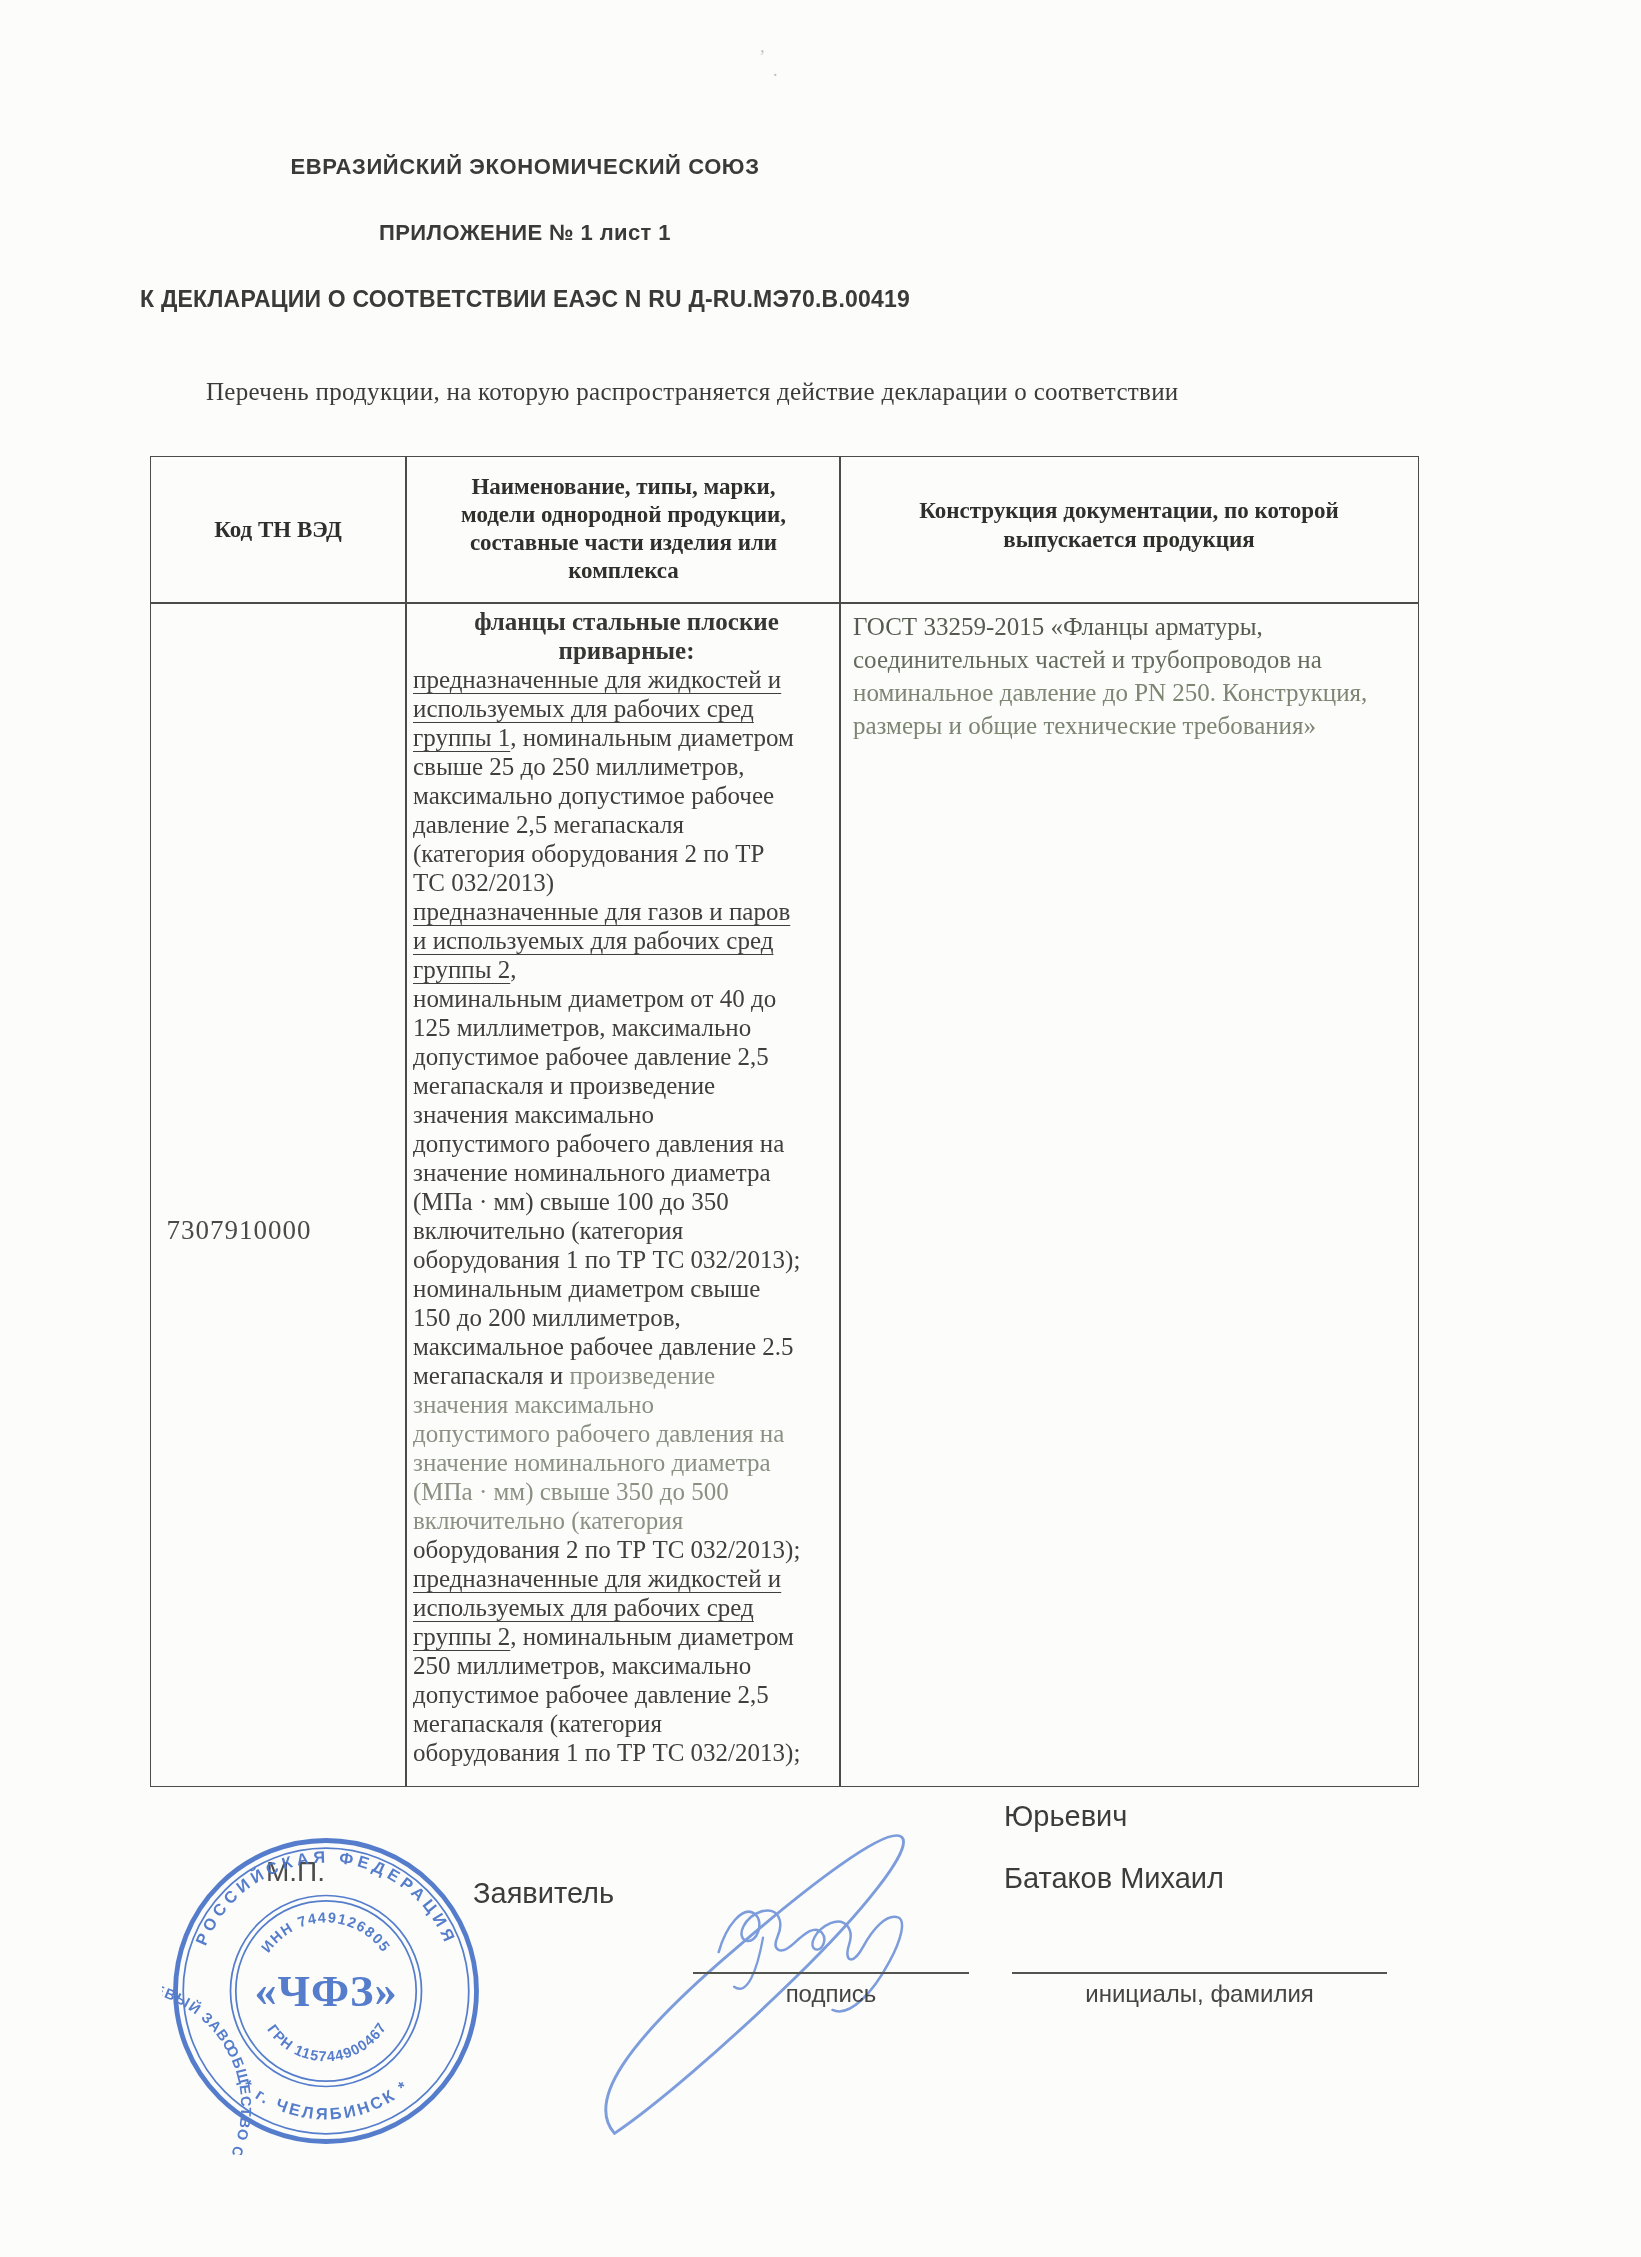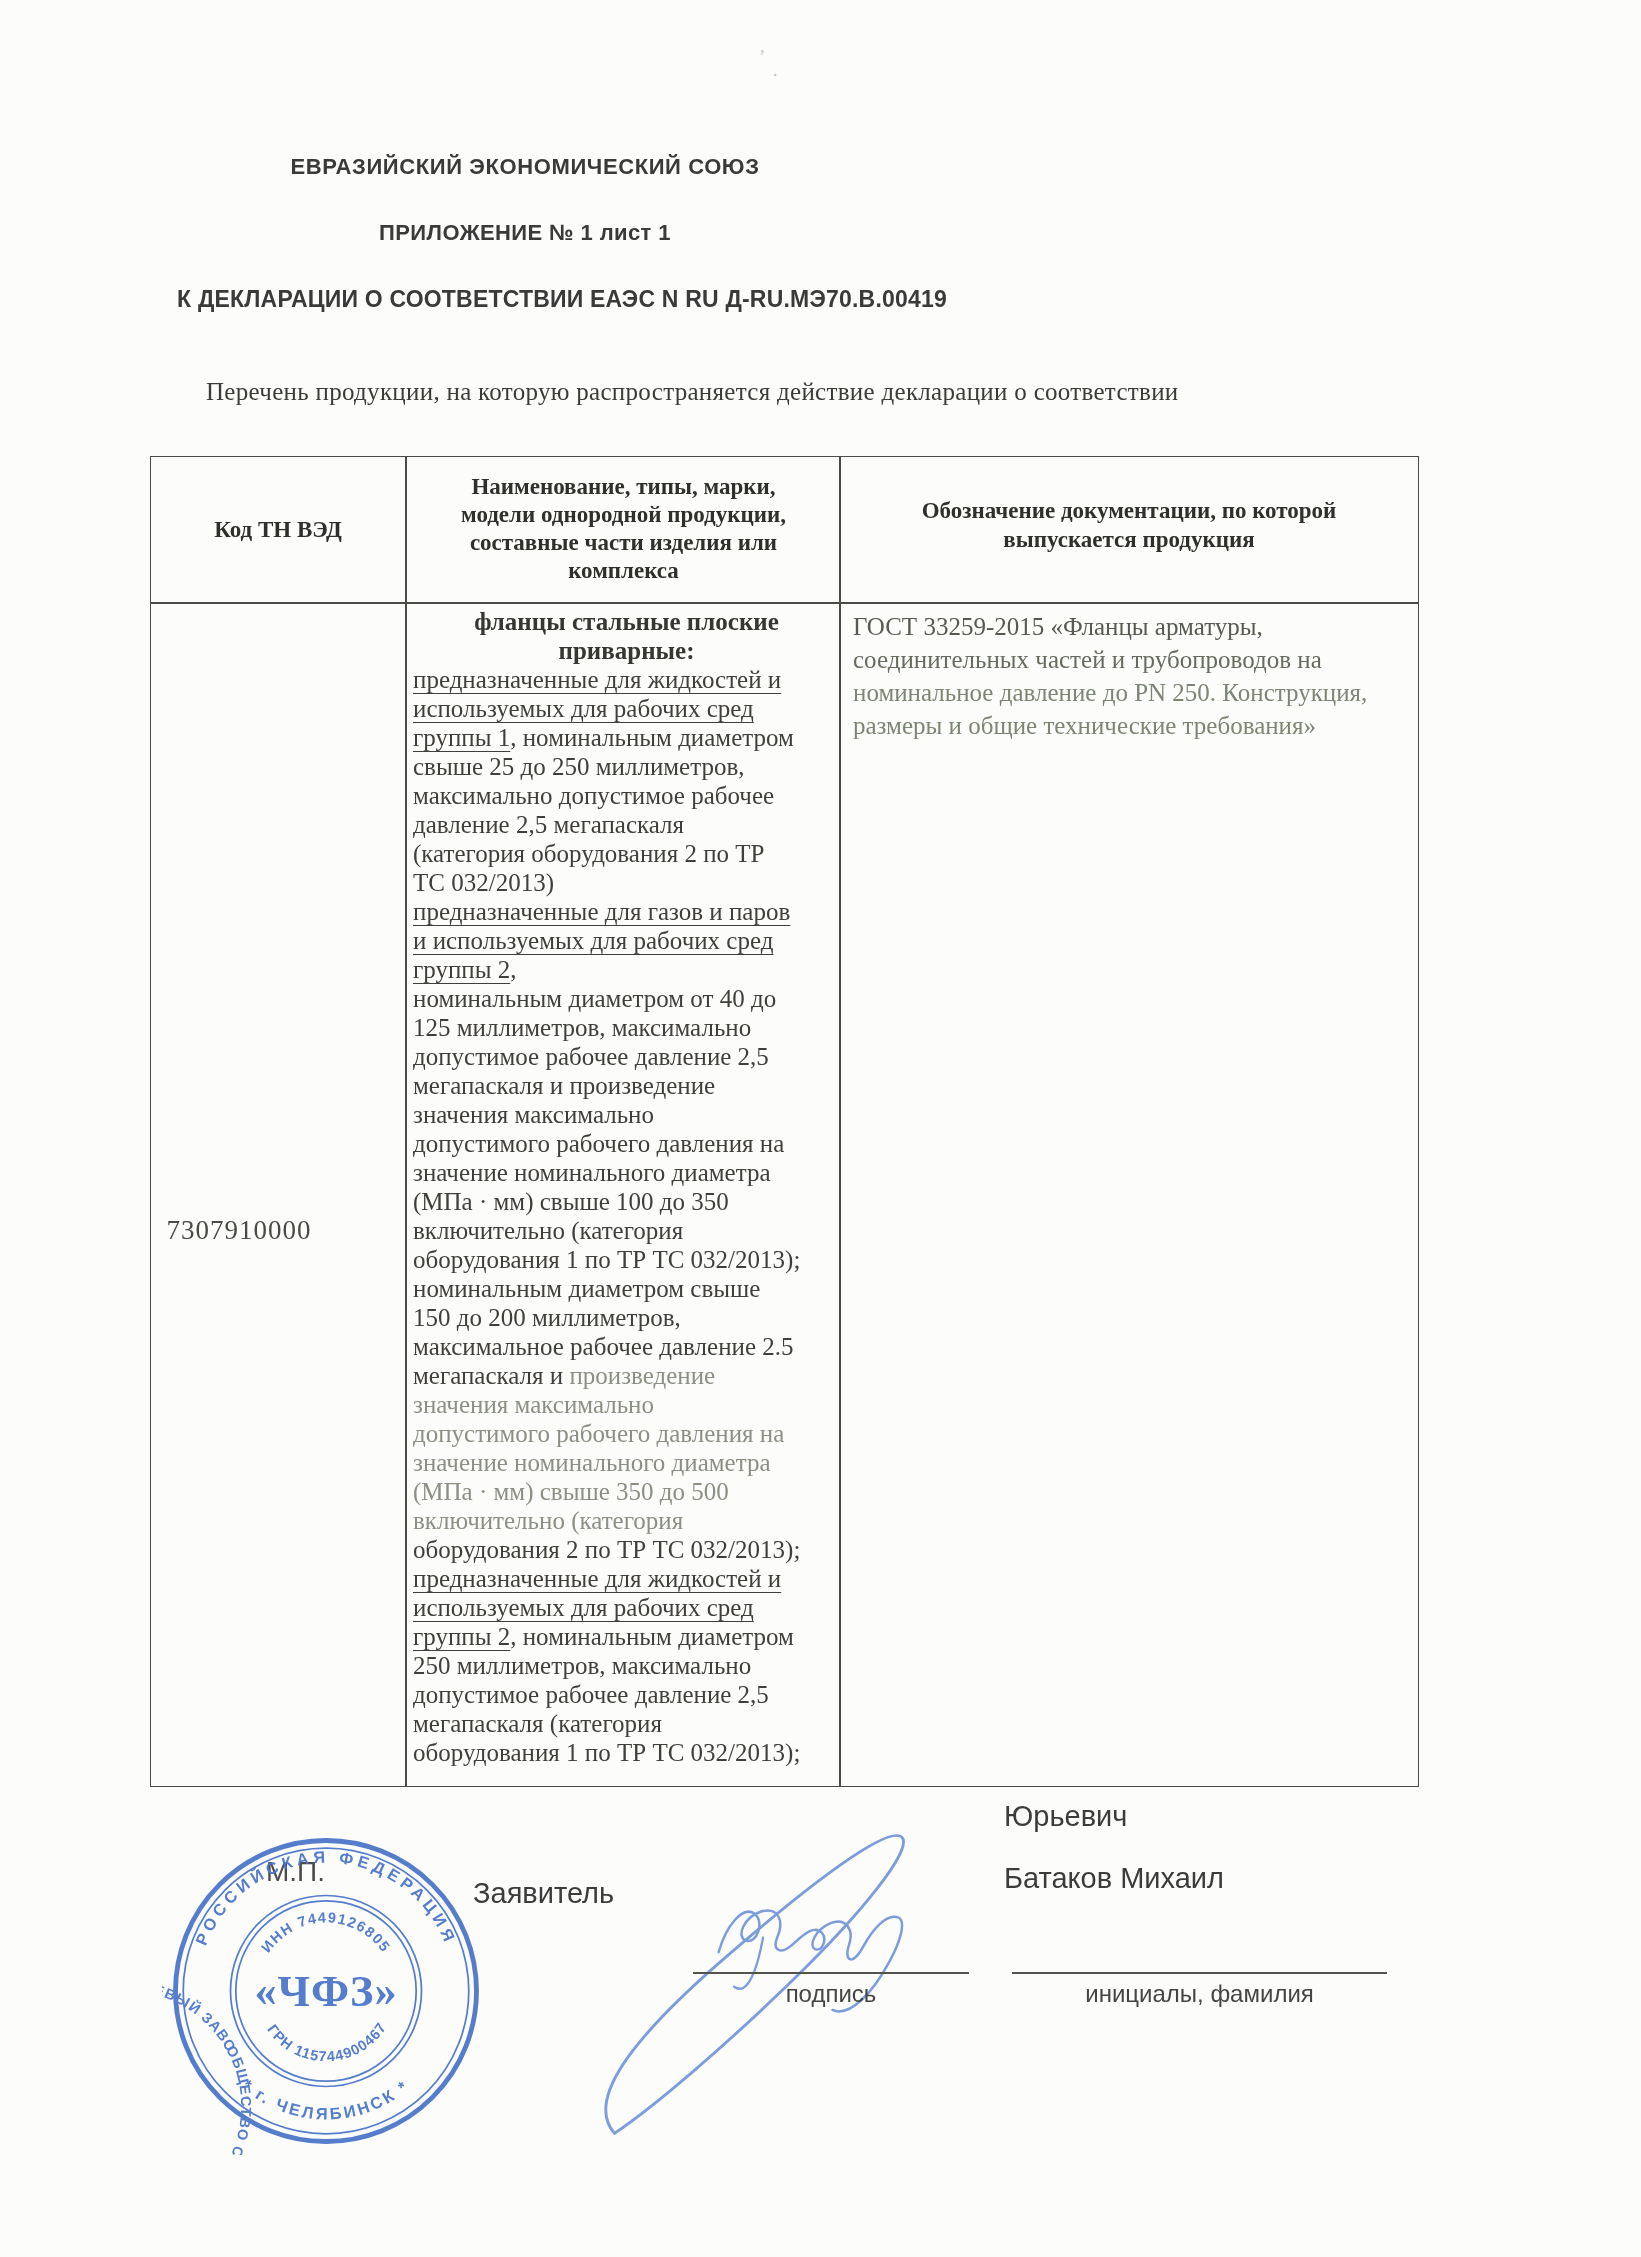--- a/index.html
+++ b/index.html
@@ -3,21 +3,21 @@
 <meta charset="utf-8">
 <style>
   html,body{margin:0;padding:0;background:#e8e8e6;}
   .page{position:relative;width:1641px;height:2257px;background:#fcfcfb;overflow:hidden;
         font-family:"Liberation Serif",serif;color:#3a3a36;}
   
   .hdr{position:absolute;left:0;width:1050px;text-align:center;
        font-family:"Liberation Sans",sans-serif;font-weight:bold;color:#3a3a3a;white-space:nowrap;}
   #h1{top:154px;font-size:22px;letter-spacing:0.6px;}
   #h2{top:220px;font-size:22px;letter-spacing:0.4px;}
-  #h3{top:286px;font-size:23px;letter-spacing:0.2px;padding-left:37px;}
+  #h3{top:286px;font-size:23px;letter-spacing:0.2px;}
   .intro{position:absolute;left:206px;top:378px;font-size:25px;color:#3b3b37;letter-spacing:0.3px;white-space:nowrap;text-align:right;}
   
   .tbl{position:absolute;left:150px;top:456px;width:1267px;height:1329px;border:1.9px solid #4b4b47;}
   .vline{position:absolute;top:0;bottom:0;width:1.9px;background:#4b4b47;}
   #v1{left:254px;} #v2{left:688px;}
   .hline{position:absolute;left:0;right:0;top:145px;height:1.9px;background:#4b4b47;}
   .th{position:absolute;font-weight:bold;font-size:23px;color:#2f2f2b;text-align:center;line-height:28px;}
   #th1{left:0;width:254px;top:0;height:145px;display:flex;align-items:center;justify-content:center;}
   #th2{left:256px;width:433px;top:16.4px;}
   #th3{left:690px;width:576px;top:39px;line-height:29px;}
@@ -66,21 +66,21 @@
     <div id="th1" class="th">
       <span>Код ТН ВЭД</span>
     </div>
     <div id="th2" class="th">
         <div>Наименование, типы, марки,</div>
         <div>модели однородной продукции,</div>
         <div>составные части изделия или</div>
         <div>комплекса</div>
       </div>
     <div id="th3" class="th">
-        <div>Обозначение документации, по которой</div>
+        <div>Конструкция документации, по которой</div>
         <div>выпускается продукция</div>
       </div>
 
     <div class="code">7307910000</div>
     <div class="pcell">
         <div class="center"><span class="b">фланцы стальные плоские</span></div>
         <div class="center"><span class="b">приварные:</span></div>
         <div><span class="u">предназначенные для жидкостей и</span></div>
         <div><span class="u">используемых для рабочих сред</span></div>
         <div><span class="u">группы 1</span><span>, номинальным диаметром</span></div>

